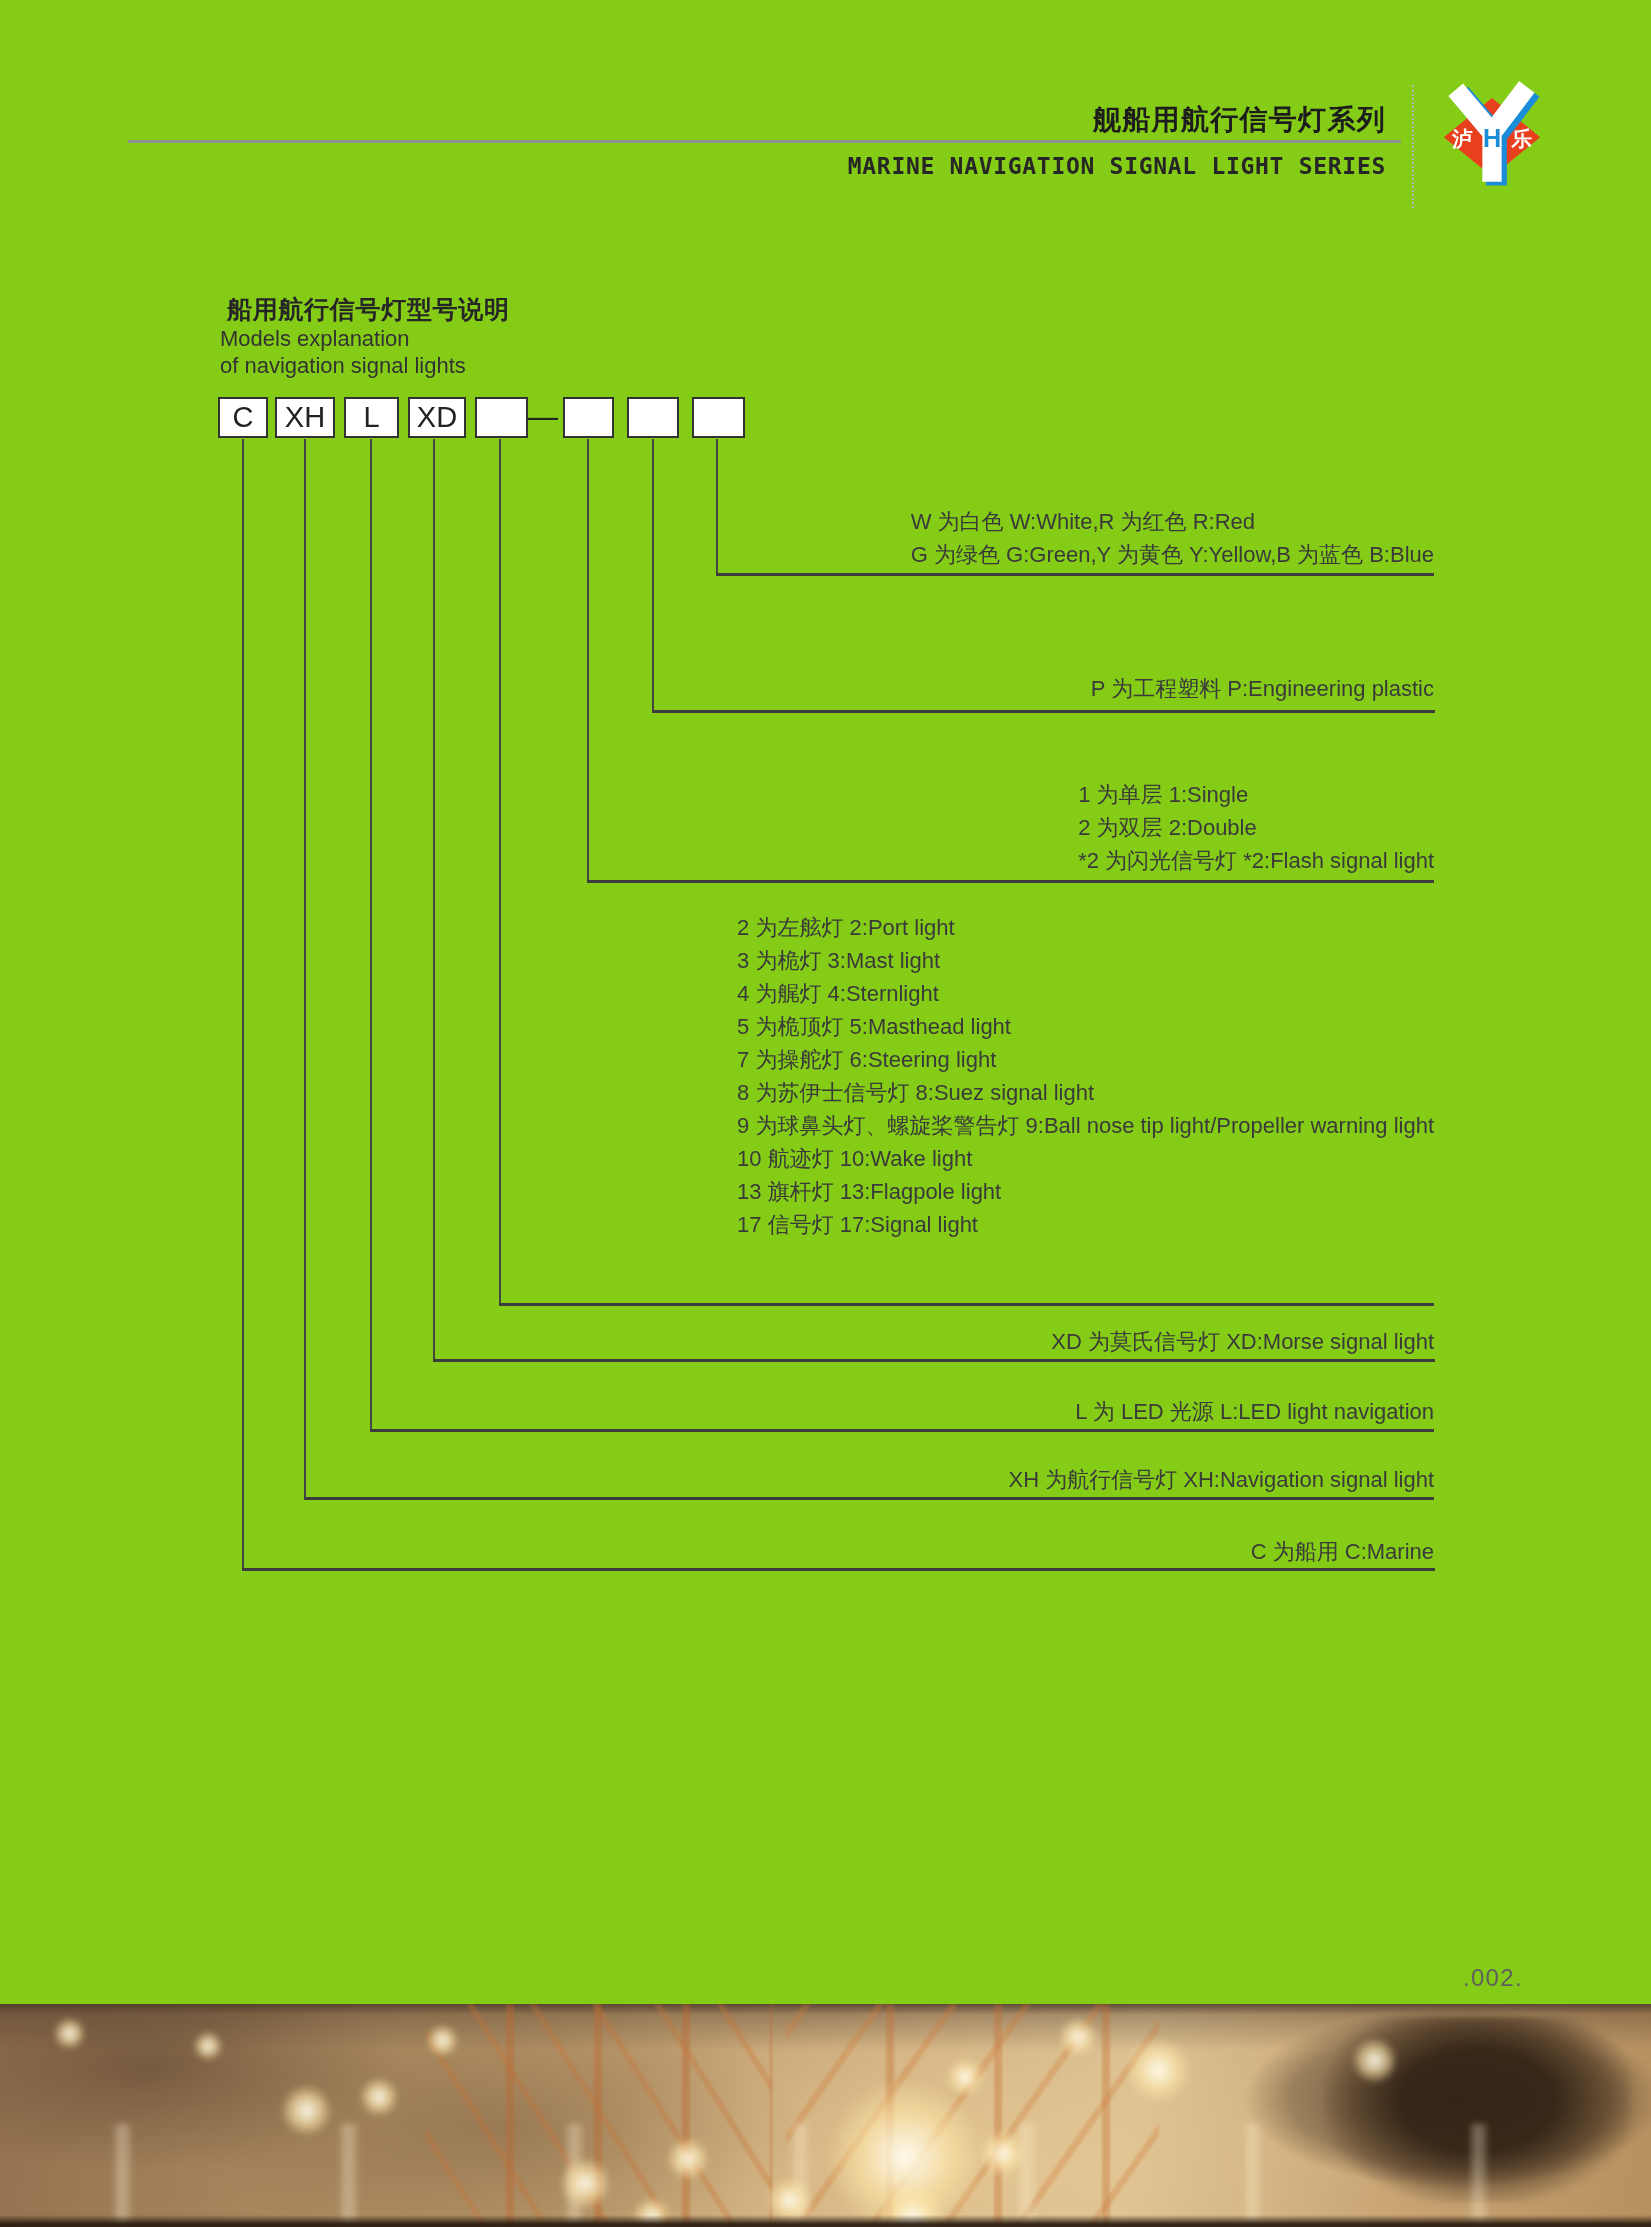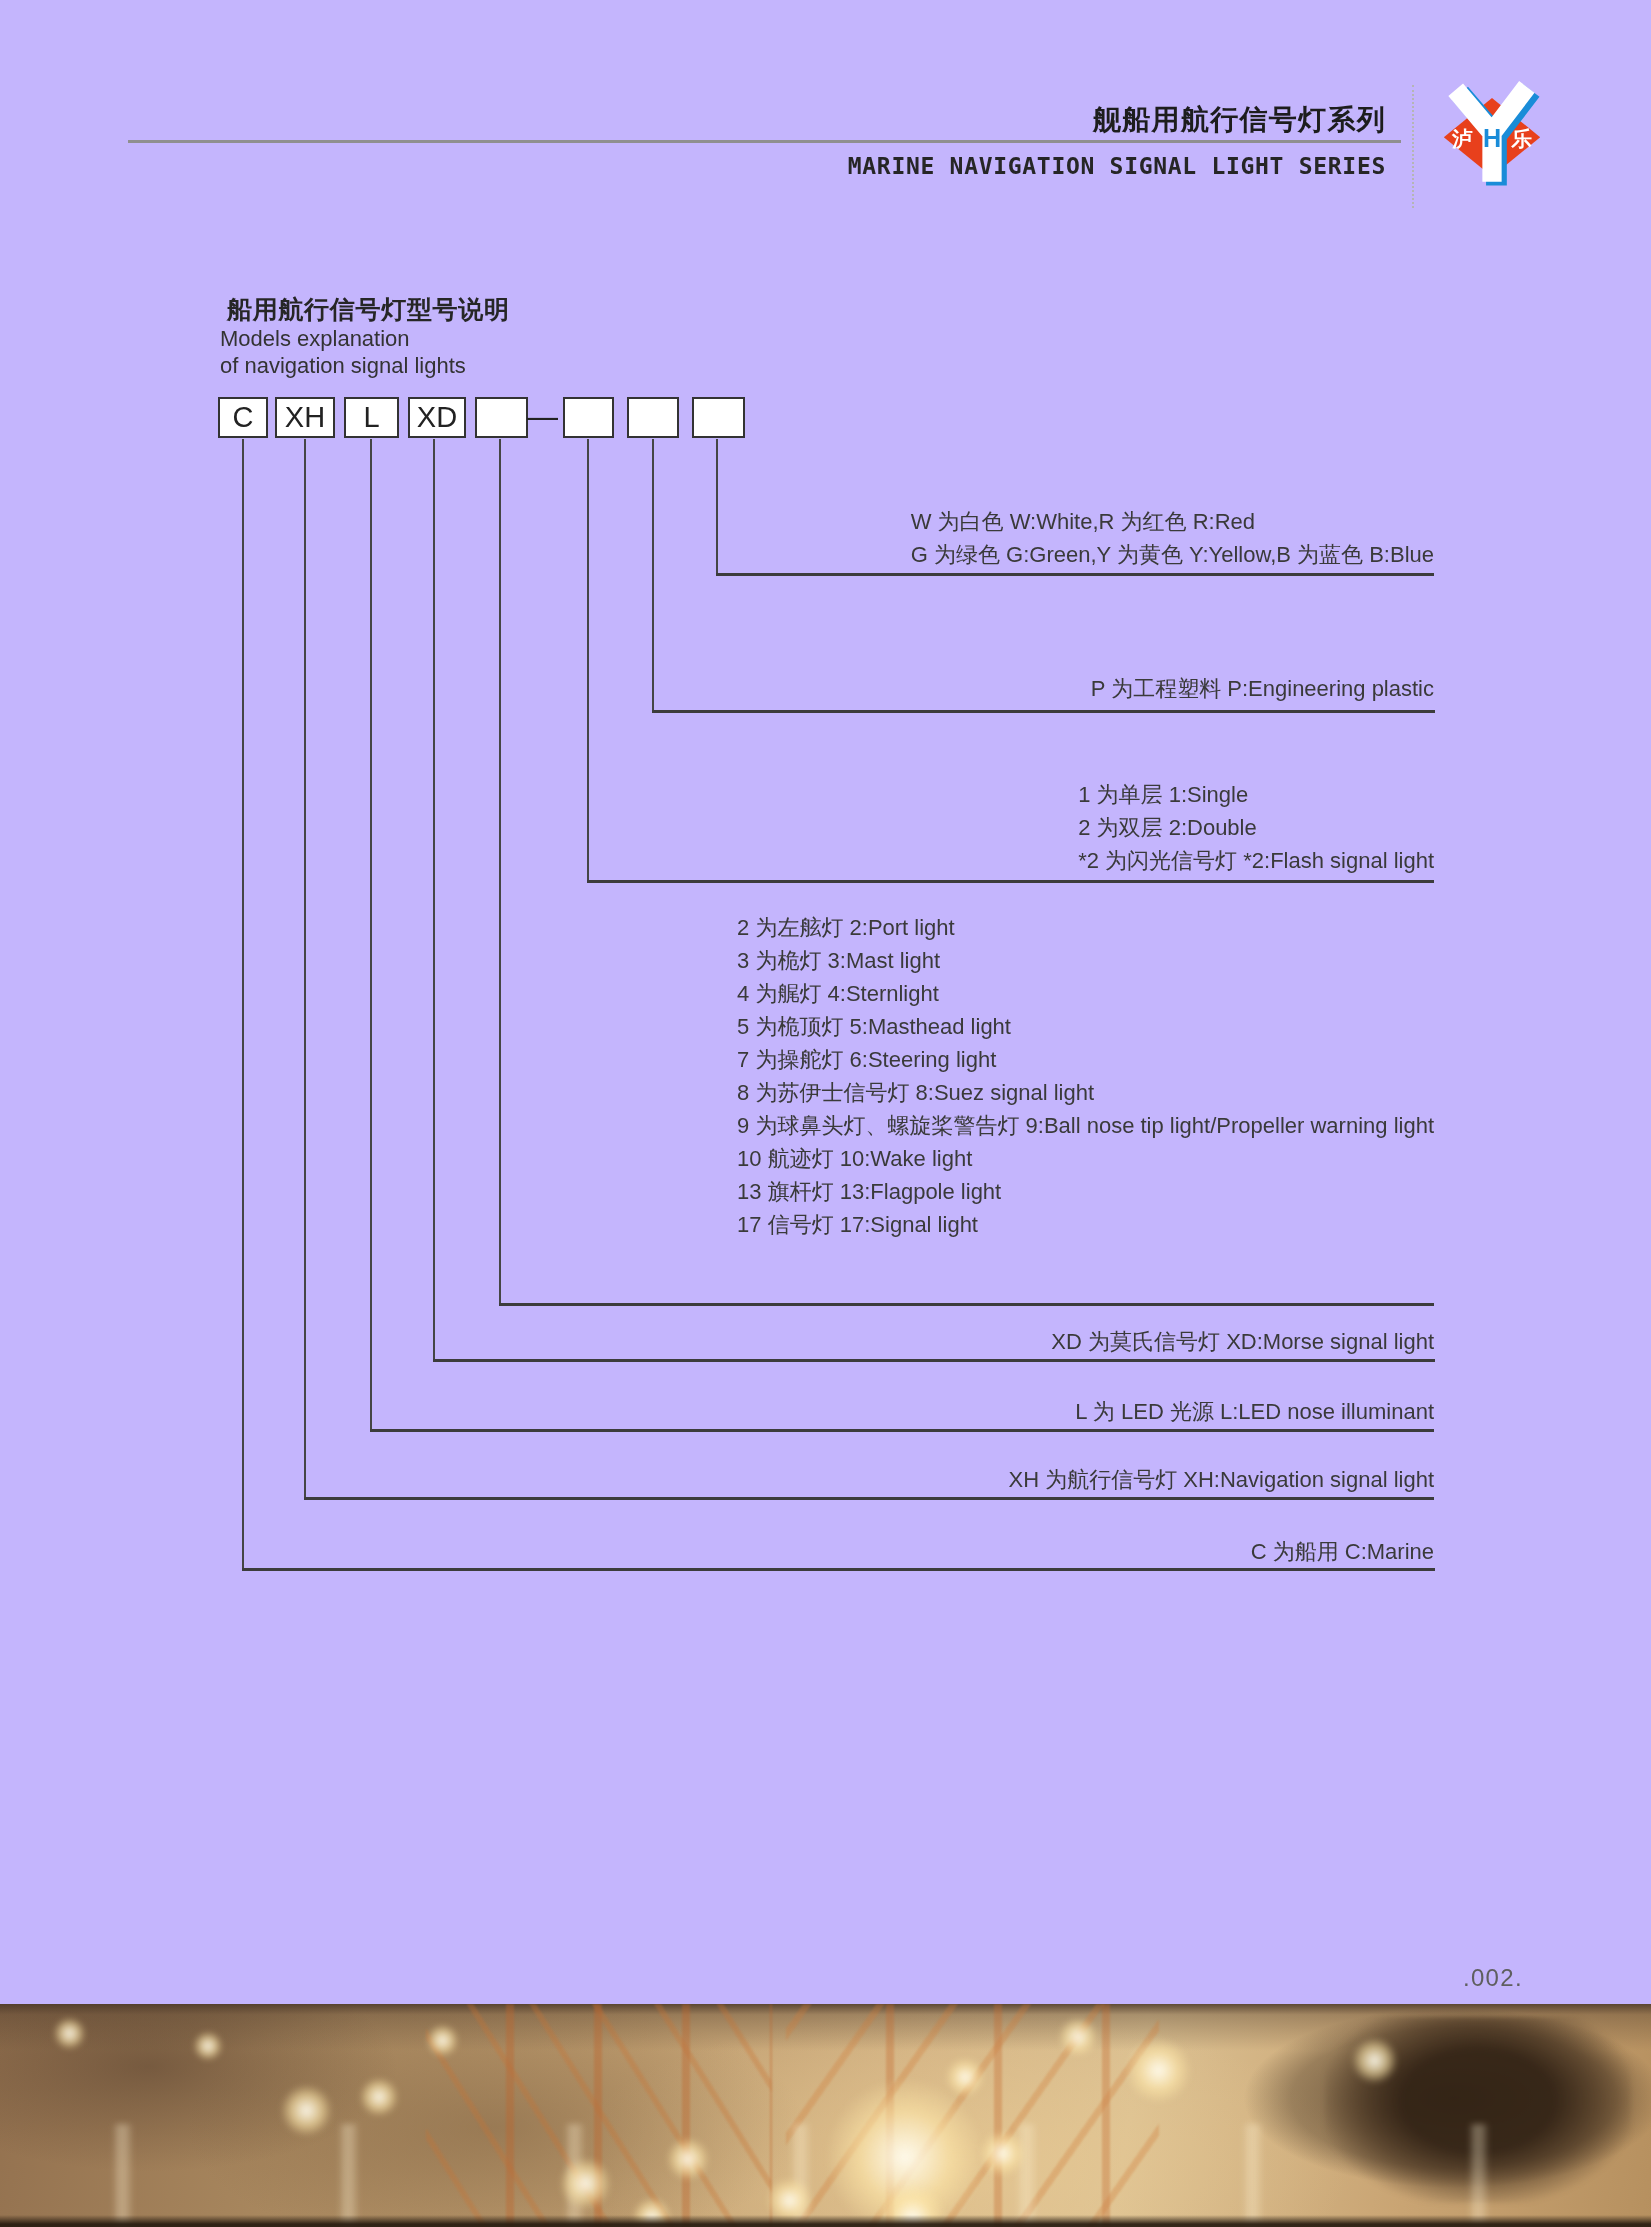--- a/index.html
+++ b/index.html
@@ -1,16 +1,16 @@
 <!DOCTYPE html>
 <html style="font-size:10.7px"><head>
 <meta charset="utf-8">
 <style>
   html,body{margin:0;padding:0;background:#ffffff;}
-  .page{position:relative;width:1652px;height:2227px;background:#c4b5fd;
+  .page{position:relative;width:1652px;height:2227px;background:#84cc16;
         font-family:"Liberation Sans",sans-serif;overflow:hidden;}
 
   
   .hdr-zh{position:absolute;right:266px;top:101px;font-size:28px;font-weight:700;
           letter-spacing:1.3px;color:#1d1d1d;white-space:nowrap;}
   .hdr-rule{position:absolute;left:128px;top:140px;width:1273px;height:2.7px;background:#8f8f8f;}
   .hdr-en{position:absolute;right:266px;top:153px;font-family:"DejaVu Sans Mono",monospace;
           font-size:23px;font-weight:700;letter-spacing:0.7px;color:#262626;white-space:nowrap;}
   .hdr-dots{position:absolute;left:1412px;top:85px;height:123px;width:0;
             border-left:2px dotted #b5b5b5;}
@@ -141,21 +141,21 @@
     <div>10 航迹灯 10:Wake light</div>
     <div>13 旗杆灯 13:Flagpole light</div>
     <div>17 信号灯 17:Signal light</div>
   </div>
 
   <div class="lg" style="top:1325px">
     <div>XD 为莫氏信号灯 XD:Morse signal light</div>
   </div>
 
   <div class="lg" style="top:1395px">
-    <div>L 为 LED 光源 L:LED nose illuminant</div>
+    <div>L 为 LED 光源 L:LED light navigation</div>
   </div>
 
   <div class="lg" style="top:1463px">
     <div>XH 为航行信号灯 XH:Navigation signal light</div>
   </div>
 
   <div class="lg" style="top:1535px">
     <div>C 为船用 C:Marine</div>
   </div>
 

